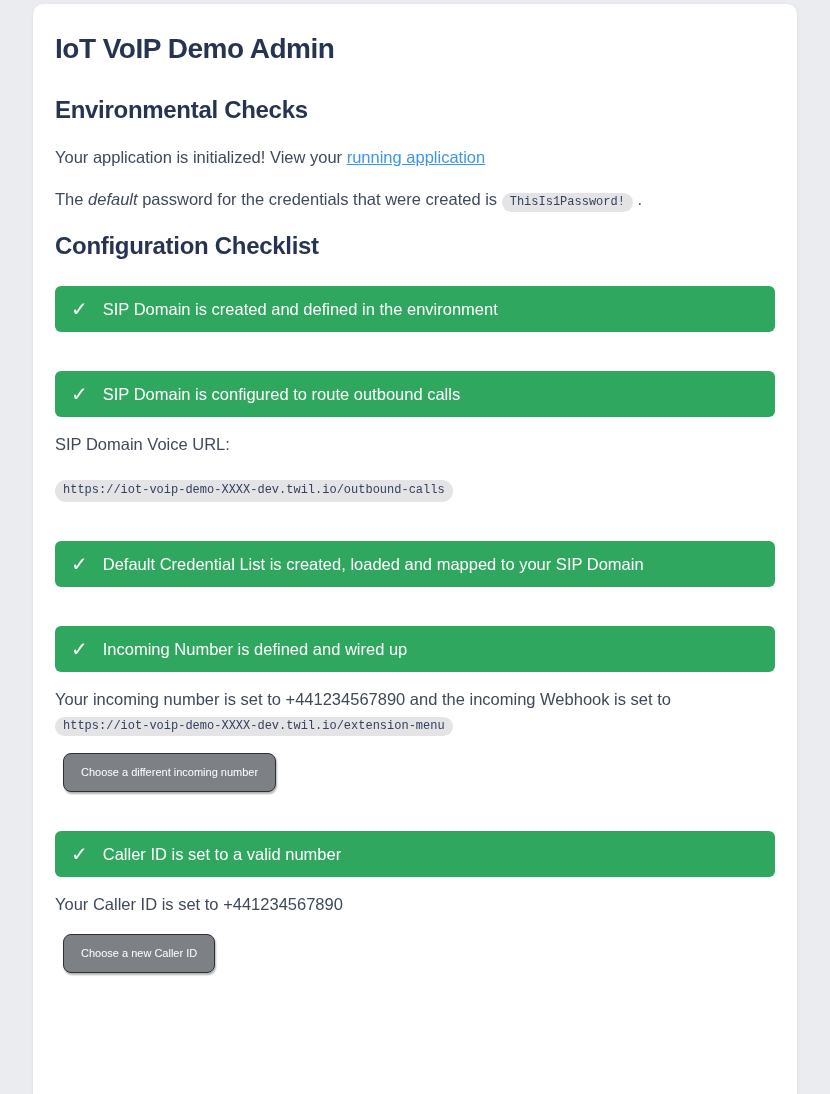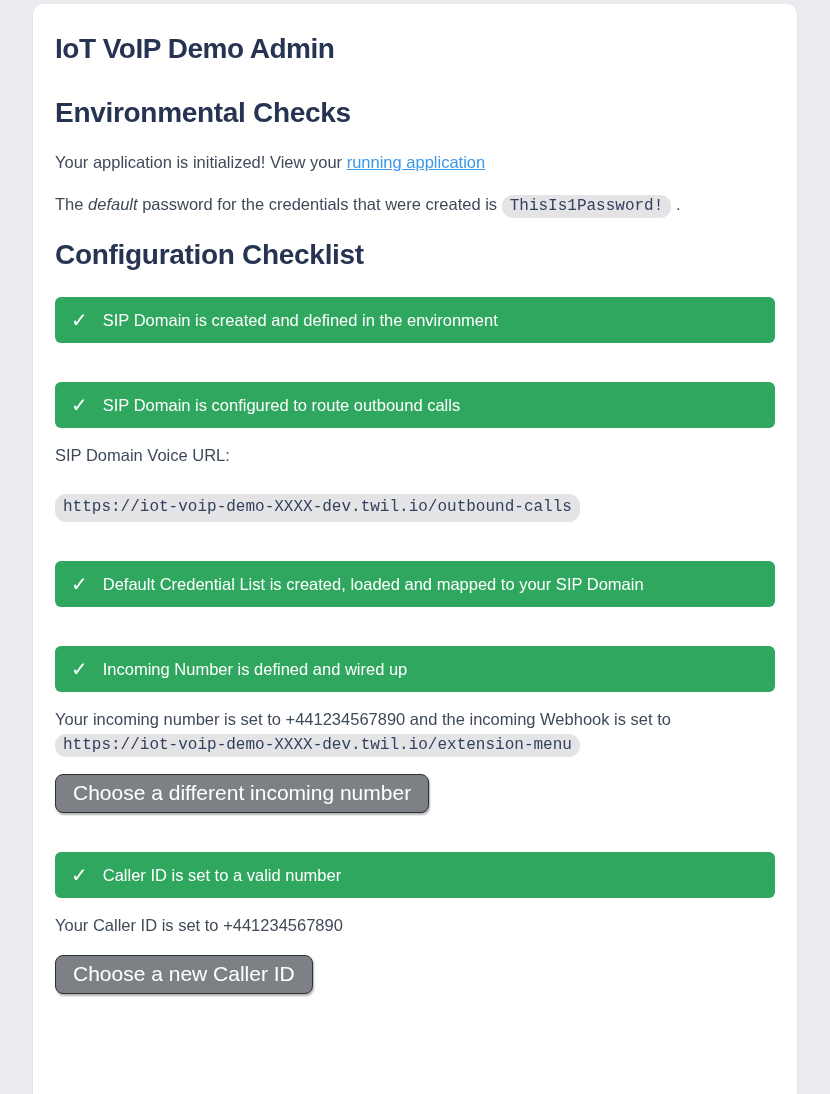--- a/index.html
+++ b/index.html
@@ -24,41 +24,41 @@
   h1 {
     margin: 0;
     font-size: 28px;
     line-height: 1.2;
     font-weight: 700;
     letter-spacing: -0.5px;
     color: var(--heading-navy, #263452);
   }
   h2 {
     margin: 30px 0 0;
-    font-size: 28px;
+    font-size: 24px;
     line-height: 1.2;
     font-weight: 700;
     letter-spacing: -0.3px;
     color: var(--heading-navy, #263452);
   }
   h2.config { margin-top: 20px; }
   p {
     margin: 22px 0 0;
     font-size: 16.5px;
     line-height: 1.45;
     color: var(--body-text, #3f4a59);
   }
   p.tight { margin-top: 18px; }
   a {
     color: var(--link-blue, #3b97e8);
     text-decoration: underline;
   }
   code {
     font-family: "Liberation Mono", monospace;
-    font-size: 16px;
+    font-size: 12px;
     color: var(--code-text, #33415c);
     background: var(--code-bg, #e4e4e7);
     border-radius: 11px;
     padding: 2px 8px 3px;
     white-space: nowrap;
   }
   .check-item { margin-top: 25px; }
   .check-item + .check-item { margin-top: 39px; }
   .banner {
     box-sizing: border-box;
@@ -75,35 +75,36 @@
   }
   .banner .check {
     font-family: "DejaVu Sans", sans-serif;
     font-size: 20px;
     line-height: 20px;
     font-weight: 400;
     flex: 0 0 auto;
   }
   .detail { margin-top: 16px; }
   .detail p { margin: 0; }
-  .block-label { display: block; margin-bottom: 22px; }
-  .code-line { display: inline-block; margin-top: 4px; }
+  .block-label { display: block; margin-bottom: 7px; }
+  .code-line { display: inline-block; margin-top: 16px; }
   .gray-btn {
     display: inline-block;
     margin-top: 17px;
     font-family: "Liberation Sans", sans-serif;
-    font-size: 21px;
+    font-size: 11px;
     line-height: 22px;
     color: #ffffff;
     background: var(--button-gray, #7d8186);
     border: 1px solid #2d3134;
     border-radius: 8px;
     padding: 7px 17px 8px;
     box-shadow: 1px 2px 2px rgba(0,0,0,0.30);
     cursor: pointer;
+    margin-left: 8px;
   }
 </style>
 </head>
 <body>
 
 <div class="card">
 
   <h1>IoT VoIP Demo Admin</h1>
 
   <h2>Environmental Checks</h2>

